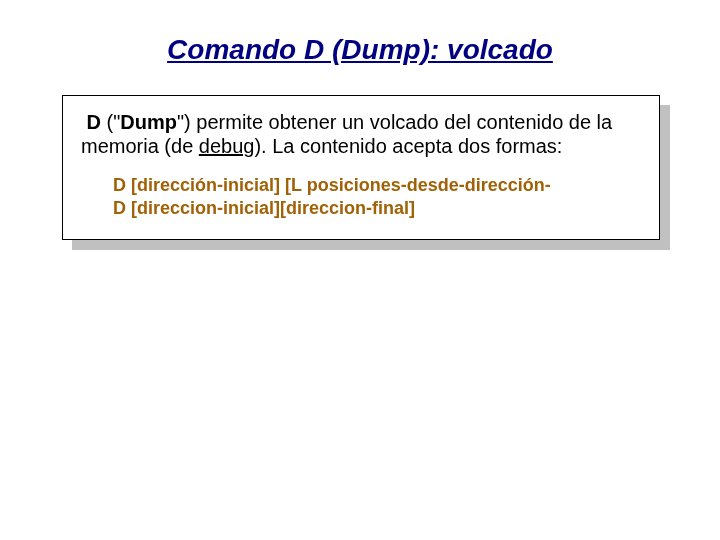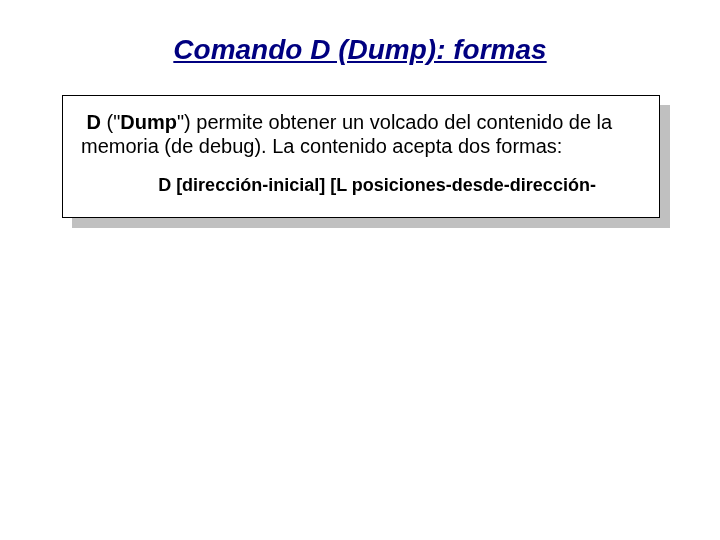--- a/index.html
+++ b/index.html
@@ -49,47 +49,47 @@
     padding: 14px 18px 20px 18px;
     box-sizing: border-box;
   }
   .para {
     font-size: 20px;
     color: #000000;
     line-height: 1.2;
     margin: 0 0 16px 0;
   }
   .b { font-weight: bold; }
-  .u { }
+  .u { text-decoration: underline; }
   .syntax {
     margin: 0 0 0 32px;
     font-size: 18px;
     font-weight: bold;
-    color: #000000;
+    color: #a16207;
     line-height: 1.25;
-    text-align: center;
   }
 </style>
 </head>
 <body>
 
 <div class="slide">
 
   <h1 class="title">
-    <span class="title-text">Comando D (Dump): formas</span>
+    <span class="title-text">Comando D (Dump): volcado</span>
   </h1>
 
   <div class="box-wrap">
     <div class="shadow"></div>
     <div class="box">
 
       <p class="para">
         <span>&nbsp;</span><span class="b">D</span><span> ("</span><span class="b">Dump</span><span>") </span><span>permite obtener un volcado del contenido de la memoria (de </span><span class="u">debug</span><span>).  La contenido acepta dos formas:</span>
       </p>
 
       <div class="syntax">
         <div>D [dirección-inicial] [L posiciones-desde-dirección-</div>
+        <div>D [direccion-inicial][direccion-final]</div>
       </div>
 
     </div>
   </div>
 
 </div>
 
 </body></html>

